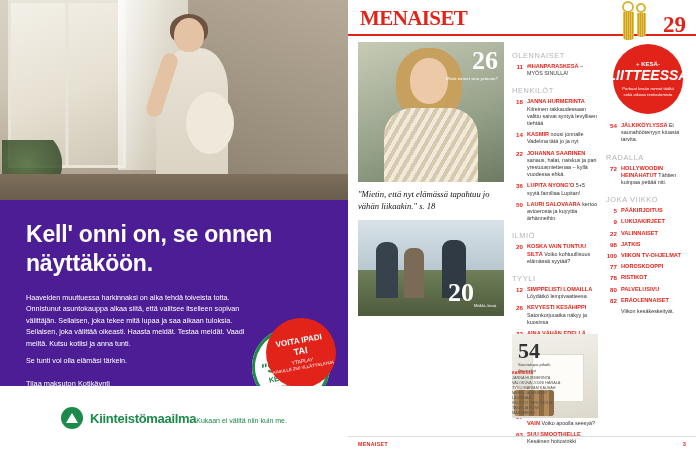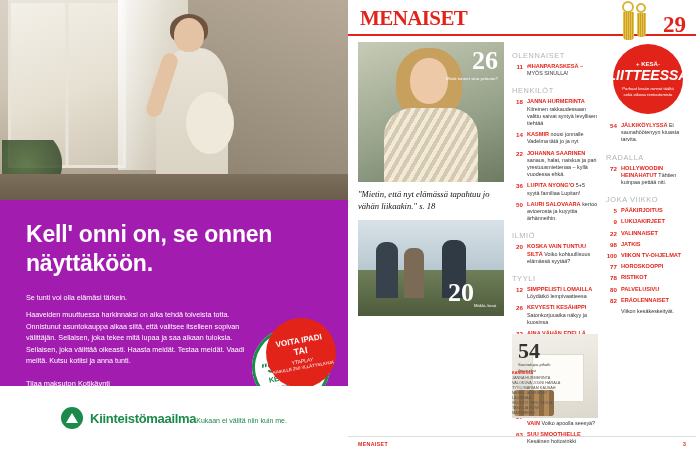--- a/index.html
+++ b/index.html
@@ -6,21 +6,21 @@
   html, body { margin: 0; padding: 0; }
   body {
     width: 696px; height: 450px;
     font-family: "Liberation Sans", sans-serif;
     background: #ffffff;
     overflow: hidden;
   }
   .spread { position: relative; width: 696px; height: 450px; display: flex; }
 
   
-  .left-page { position: relative; width: 348px; height: 450px; background: #a21caf; overflow: hidden; }
+  .left-page { position: relative; width: 348px; height: 450px; background: #4c1d95; overflow: hidden; }
   .photo {
     position: relative; width: 348px; height: 200px;
     background: linear-gradient(175deg,#d9d2c6 0%,#cfc6b6 38%,#b9ad9b 70%,#9a8f7e 100%);
     overflow: hidden;
   }
   .photo .window-left {
     position: absolute; left: 8px; top: 0; width: 118px; height: 168px;
     background: linear-gradient(160deg,#f3f0e8,#e6e0d2 55%,#cfc7b6);
     border: 3px solid #e8e4da;
   }
@@ -273,22 +273,22 @@
         <div class="head"></div>
         <div class="arm"></div>
       </div>
       <div class="plant"></div>
       <div class="floor"></div>
     </div>
 
     <div class="ad-body">
       <div class="ad-headline">Kell' onni on, se onnen näyttäköön.</div>
       <div class="ad-copy">
+        <p>Haaveiden muuttuessa harkinnaksi on aika tehdä toiveista totta. Onnistunut asuntokauppa alkaa siitä, että valitsee itselleen sopivan välittäjän. Sellaisen, joka tekee mitä lupaa ja saa aikaan tuloksia. Sellaisen, joka välittää oikeasti. Haasta meidät. Testaa meidät. Vaadi meiltä. Kutsu kotiisi ja anna tunti.</p>
         <p>Se tunti voi olla elämäsi tärkein.</p>
-        <p>Haaveiden muuttuessa harkinnaksi on aika tehdä toiveista totta. Onnistunut asuntokauppa alkaa siitä, että valitsee itselleen sopivan välittäjän. Sellaisen, joka tekee mitä lupaa ja saa aikaan tuloksia. Sellaisen, joka välittää oikeasti. Haasta meidät. Testaa meidät. Vaadi meiltä. Kutsu kotiisi ja anna tunti.</p>
       </div>
       <div class="ad-cta">
         <div>Tilaa maksuton Kotikäynti</div>
         <div class="strong">www.kiinteistomaailma.fi/kotikaynti</div>
       </div>
 
       <div class="badge-green">
         <div class="l1">OSALLISTU</div>
         <div class="l2">"SELFIE"</div>
         <div class="l3">KESÄKISAAN</div>

